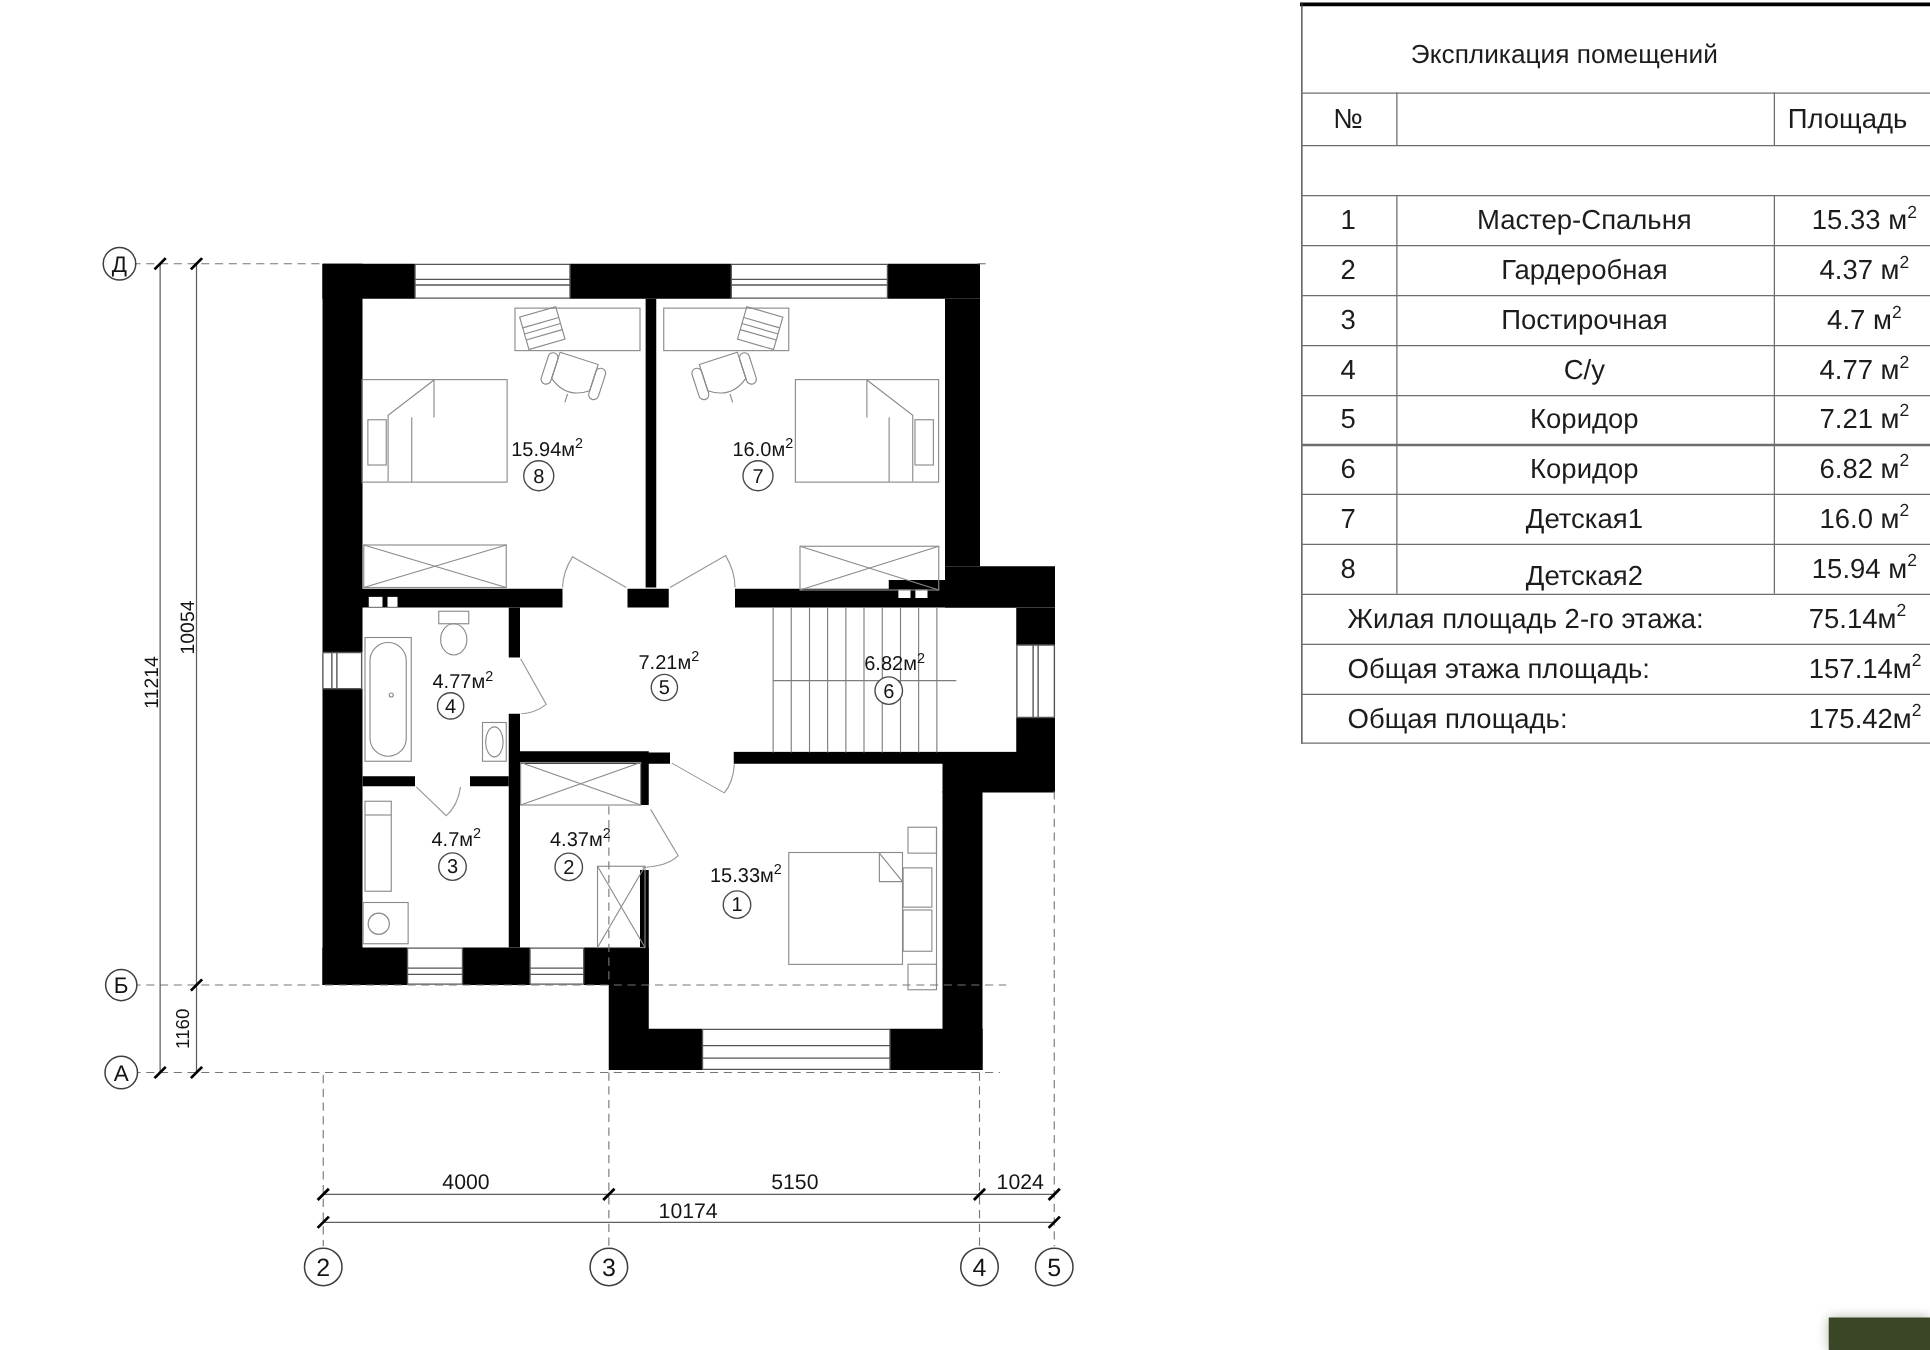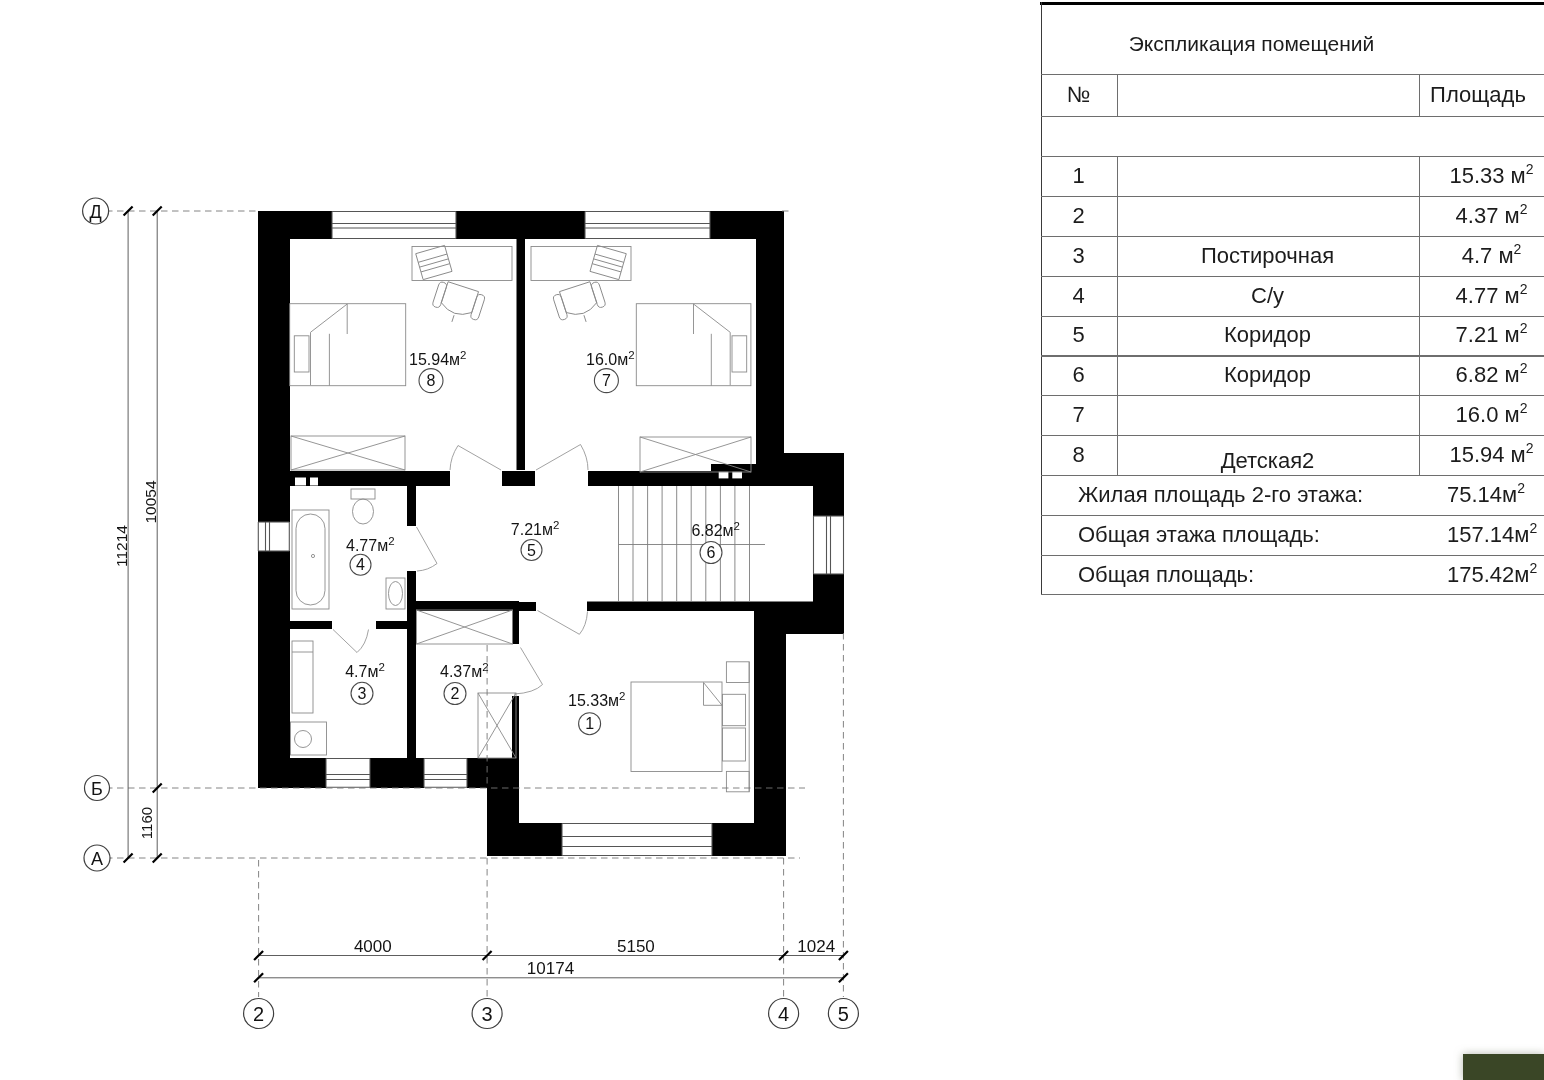--- a/index.html
+++ b/index.html
@@ -293,36 +293,39 @@
 <div class="hl" style="left:1041px;top:555px;width:503px"></div>
 <div class="hl" style="left:1041px;top:594px;width:503px"></div>
 <div class="vl" style="left:1116.5px;top:74px;height:42px"></div>
 <div class="vl" style="left:1116.5px;top:156px;height:319px"></div>
 <div class="vl" style="left:1419px;top:74px;height:42px"></div>
 <div class="vl" style="left:1419px;top:156px;height:319px"></div>
 <div class="cell" style="left:1046px;top:15px;width:411px;height:58px;font-size:21px">Экспликация помещений</div>
 <div class="cell" style="left:1041px;top:74px;width:75px;height:42px">№</div>
 <div class="cell" style="left:1419px;top:74px;width:118px;height:42px">Площадь</div>
 <div class="cell" style="left:1041px;top:156px;width:75px;height:40px">1</div>
+<div class="cell" style="left:1116px;top:156px;width:303px;height:40px">Мастер-Спальня</div>
 <div class="cell" style="left:1419px;top:156px;width:145px;height:40px">15.33 м<sup>2</sup></div>
 <div class="cell" style="left:1041px;top:196px;width:75px;height:40px">2</div>
+<div class="cell" style="left:1116px;top:196px;width:303px;height:40px">Гардеробная</div>
 <div class="cell" style="left:1419px;top:196px;width:145px;height:40px">4.37 м<sup>2</sup></div>
 <div class="cell" style="left:1041px;top:236px;width:75px;height:39.8px">3</div>
 <div class="cell" style="left:1116px;top:236px;width:303px;height:39.8px">Постирочная</div>
 <div class="cell" style="left:1419px;top:236px;width:145px;height:39.8px">4.7 м<sup>2</sup></div>
 <div class="cell" style="left:1041px;top:275.8px;width:75px;height:39.8px">4</div>
 <div class="cell" style="left:1116px;top:275.8px;width:303px;height:39.8px">С/у</div>
 <div class="cell" style="left:1419px;top:275.8px;width:145px;height:39.8px">4.77 м<sup>2</sup></div>
 <div class="cell" style="left:1041px;top:315.6px;width:75px;height:39.8px">5</div>
 <div class="cell" style="left:1116px;top:315.6px;width:303px;height:39.8px">Коридор</div>
 <div class="cell" style="left:1419px;top:315.6px;width:145px;height:39.8px">7.21 м<sup>2</sup></div>
 <div class="cell" style="left:1041px;top:355.4px;width:75px;height:39.8px">6</div>
 <div class="cell" style="left:1116px;top:355.4px;width:303px;height:39.8px">Коридор</div>
 <div class="cell" style="left:1419px;top:355.4px;width:145px;height:39.8px">6.82 м<sup>2</sup></div>
 <div class="cell" style="left:1041px;top:395.2px;width:75px;height:39.8px">7</div>
+<div class="cell" style="left:1116px;top:395.2px;width:303px;height:39.8px">Детская1</div>
 <div class="cell" style="left:1419px;top:395.2px;width:145px;height:39.8px">16.0 м<sup>2</sup></div>
 <div class="cell" style="left:1041px;top:435px;width:75px;height:40px">8</div>
 <div class="cell" style="left:1116px;top:441px;width:303px;height:40px">Детская2</div>
 <div class="cell" style="left:1419px;top:435px;width:145px;height:40px">15.94 м<sup>2</sup></div>
 <div class="cell" style="left:1078px;top:475px;height:40.3px;justify-content:flex-start">Жилая площадь 2-го этажа:</div>
 <div class="cell" style="left:1447px;top:475px;height:40.3px;justify-content:flex-start">75.14м<sup>2</sup></div>
 <div class="cell" style="left:1078px;top:515.3px;height:39.7px;justify-content:flex-start">Общая этажа площадь:</div>
 <div class="cell" style="left:1447px;top:515.3px;height:39.7px;justify-content:flex-start">157.14м<sup>2</sup></div>
 <div class="cell" style="left:1078px;top:555px;height:39px;justify-content:flex-start">Общая площадь:</div>
 <div class="cell" style="left:1447px;top:555px;height:39px;justify-content:flex-start">175.42м<sup>2</sup></div>

